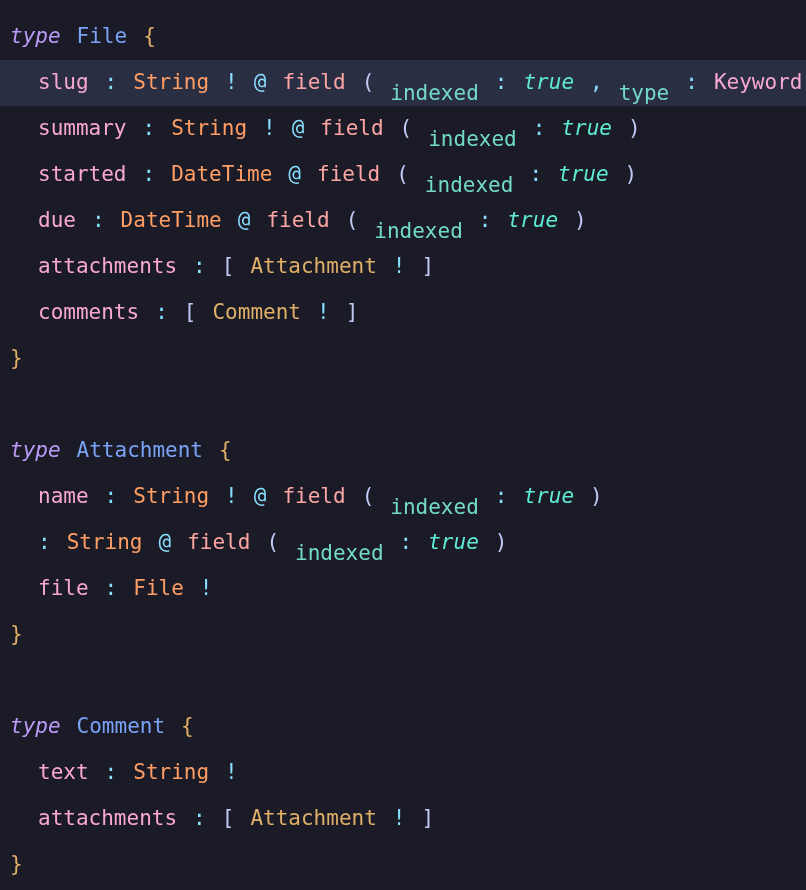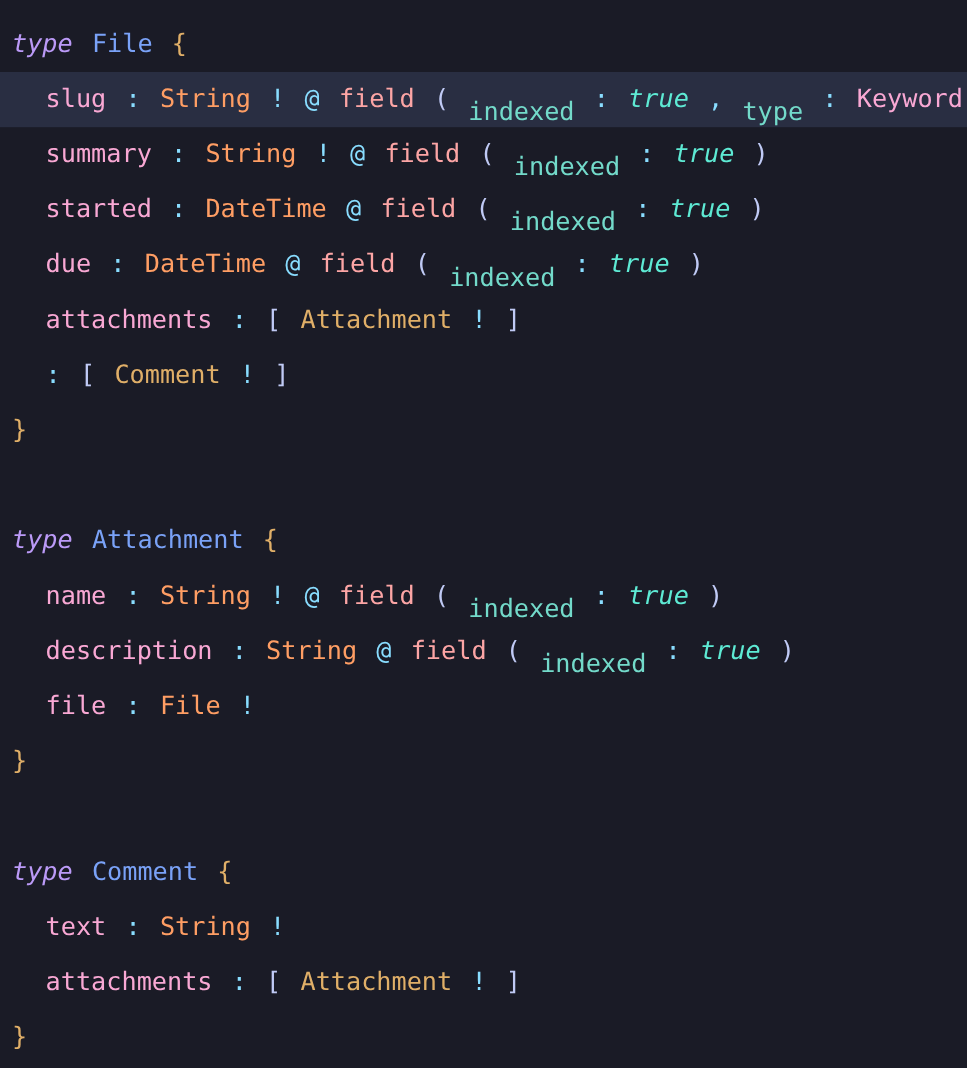--- a/index.html
+++ b/index.html
@@ -53,31 +53,31 @@
   <div class="line indent highlighted"><span class="field">slug</span><span class="colon">:</span> <span class="scalar">String</span><span class="bang">!</span> <span class="at">@</span><span class="dir">field</span><span class="paren">(</span><span class="arg">indexed</span><span class="colon">:</span> <span class="bool">true</span><span class="comma">,</span> <span class="arg">type</span><span class="colon">:</span> <span class="field">Keyword</span><span class="paren">)</span></div>
 
   <div class="line indent"><span class="field">summary</span><span class="colon">:</span> <span class="scalar">String</span><span class="bang">!</span> <span class="at">@</span><span class="dir">field</span><span class="paren">(</span><span class="arg">indexed</span><span class="colon">:</span> <span class="bool">true</span><span class="paren">)</span></div>
 
   <div class="line indent"><span class="field">started</span><span class="colon">:</span> <span class="scalar">DateTime</span> <span class="at">@</span><span class="dir">field</span><span class="paren">(</span><span class="arg">indexed</span><span class="colon">:</span> <span class="bool">true</span><span class="paren">)</span></div>
 
   <div class="line indent"><span class="field">due</span><span class="colon">:</span> <span class="scalar">DateTime</span> <span class="at">@</span><span class="dir">field</span><span class="paren">(</span><span class="arg">indexed</span><span class="colon">:</span> <span class="bool">true</span><span class="paren">)</span></div>
 
   <div class="line indent"><span class="field">attachments</span><span class="colon">:</span> <span class="bracket">[</span><span class="ref">Attachment</span><span class="bang">!</span><span class="bracket">]</span></div>
 
-  <div class="line indent"><span class="colon">:</span> <span class="bracket">[</span><span class="ref">Comment</span><span class="bang">!</span><span class="bracket">]</span></div>
+  <div class="line indent"><span class="field">comments</span><span class="colon">:</span> <span class="bracket">[</span><span class="ref">Comment</span><span class="bang">!</span><span class="bracket">]</span></div>
 
   <div class="line"><span class="brace">}</span></div>
 
   <div class="blank"></div>
 
   <div class="line"><span class="kw-type">type</span> <span class="typename">Attachment</span> <span class="brace">{</span></div>
 
   <div class="line indent"><span class="field">name</span><span class="colon">:</span> <span class="scalar">String</span><span class="bang">!</span> <span class="at">@</span><span class="dir">field</span><span class="paren">(</span><span class="arg">indexed</span><span class="colon">:</span> <span class="bool">true</span><span class="paren">)</span></div>
 
-  <div class="line indent"><span class="field">description</span><span class="colon">:</span> <span class="scalar">String</span> <span class="at">@</span><span class="dir">field</span><span class="paren">(</span><span class="arg">indexed</span><span class="colon">:</span> <span class="bool">true</span><span class="paren">)</span></div>
+  <div class="line indent"><span class="colon">:</span> <span class="scalar">String</span> <span class="at">@</span><span class="dir">field</span><span class="paren">(</span><span class="arg">indexed</span><span class="colon">:</span> <span class="bool">true</span><span class="paren">)</span></div>
 
   <div class="line indent"><span class="field">file</span><span class="colon">:</span> <span class="scalar">File</span><span class="bang">!</span></div>
 
   <div class="line"><span class="brace">}</span></div>
 
   <div class="blank"></div>
 
   <div class="line"><span class="kw-type">type</span> <span class="typename">Comment</span> <span class="brace">{</span></div>
 
   <div class="line indent"><span class="field">text</span><span class="colon">:</span> <span class="scalar">String</span><span class="bang">!</span></div>

